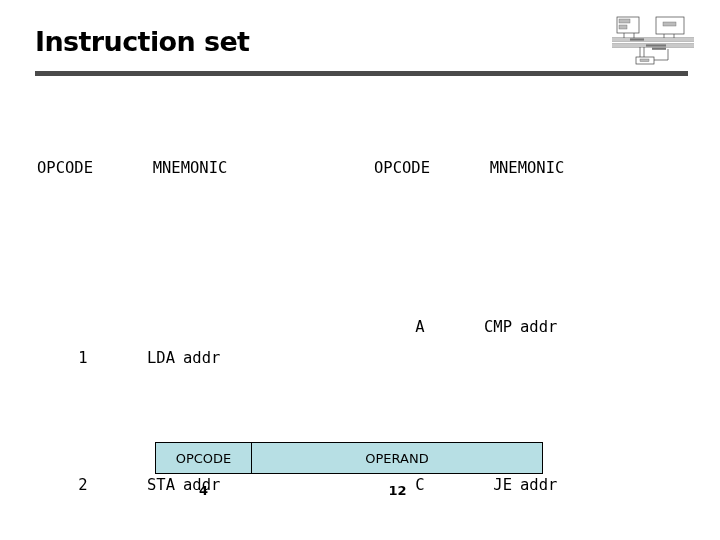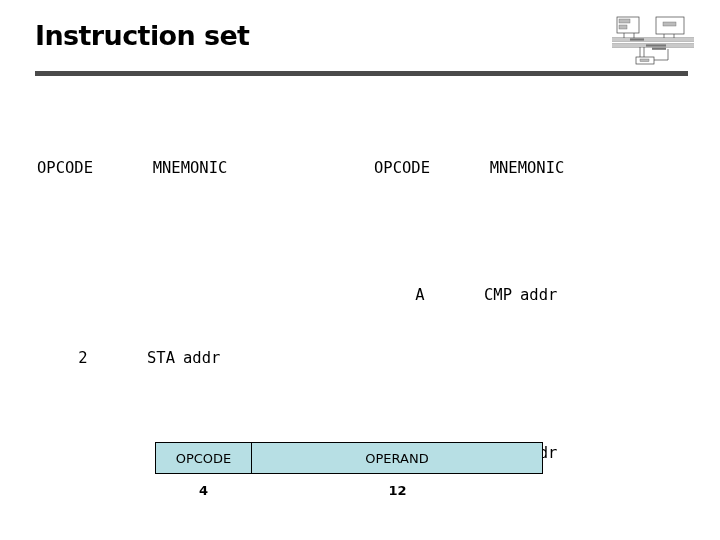--- a/index.html
+++ b/index.html
@@ -12,21 +12,21 @@
     height: 540px;
     position: relative;
     overflow: hidden;
     font-family: "Liberation Sans", sans-serif;
   }
 
   
   #slide-title {
     position: absolute;
     left: 35px;
-    top: 20px;
+    top: 26px;
     font-family: "DejaVu Sans", sans-serif;
     font-size: 27px;
     font-weight: 600;
     letter-spacing: -0.6px;
     color: #000000;
     white-space: nowrap;
   }
   #title-rule {
     position: absolute;
     left: 35px;
@@ -73,20 +73,21 @@
   }
   .mnem {
     display: inline-block;
     width: 46px;
     text-align: right;
   }
   .operand {
     display: inline-block;
     padding-left: 8px;
     text-align: left;
+    margin-top: 32px;
   }
 
   
   #format-figure {
     position: absolute;
     left: 155px;
     top: 442px;
     width: 388px;
     height: 32px;
     display: flex;
@@ -171,20 +172,21 @@
       <line x1="42" y1="47" x2="56" y2="47"></line>
       <line x1="56" y1="47" x2="56" y2="36"></line>
     </g>
   </svg>
 </div>
 
 <div class="opcode-table" id="table-left">
   <div class="op-row"><span class="col-opcode">OPCODE</span><span class="col-mnem-head">MNEMONIC</span></div>
 
 
+  <div class="op-row"><span class="col-opcode val">1</span><span class="mnem">LDA</span><span class="operand">addr</span></div>
 
   <div class="op-row"><span class="col-opcode val">2</span><span class="mnem">STA</span><span class="operand">addr</span></div>
 
   
 
   
 
   
 
   

